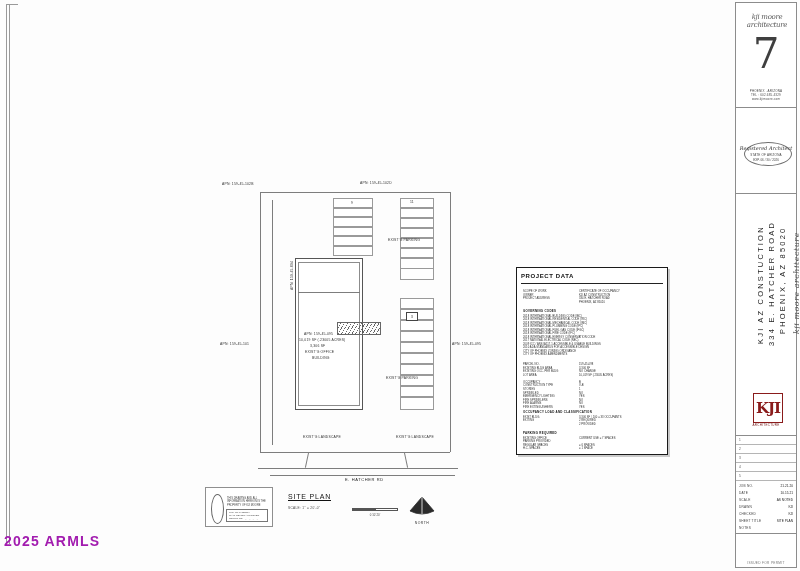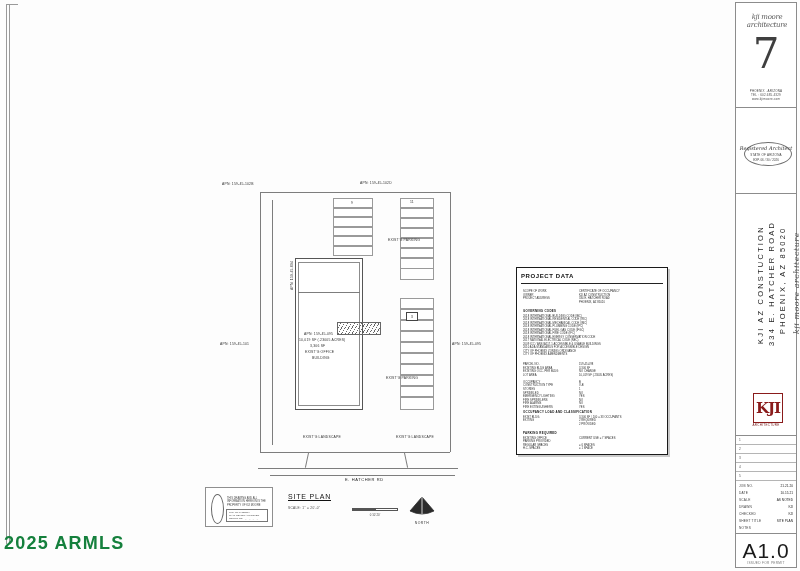--- a/index.html
+++ b/index.html
@@ -34,23 +34,23 @@
     height: 1px;
     background: #9a9a9a;
   }
 
   
   #watermark {
     position: absolute;
     left: 4px;
     top: 533px;
     font-family: "Liberation Sans", sans-serif;
-    font-size: 18px;
+    font-size: 14px;
     letter-spacing: 1.2px;
-    color: #15803d;
+    color: #a21caf;
     font-weight: 700;
     user-select: none;
   }
 
   
   #titleblock {
     position: absolute;
     left: 735px;
     top: 2px;
     width: 62px;
@@ -772,19 +772,18 @@
     <div class="dat-row" style="top:515px;">
         <span class="k">SHEET TITLE</span>
         <span class="v">SITE PLAN</span>
       </div>
     <div class="dat-row" style="top:522px;">
         <span class="k">NOTES</span>
         <span class="v"></span>
       </div>
 
     <div class="tb-hr" style="top:530px;"></div>
-    <div id="tb-sheetno" style="top:531px;">A1.0</div>
     <div id="tb-footer">ISSUED FOR PERMIT</div>
   </div>
 
   <div id="watermark">2025 ARMLS</div>
 
 </div>
 
 </body></html>

